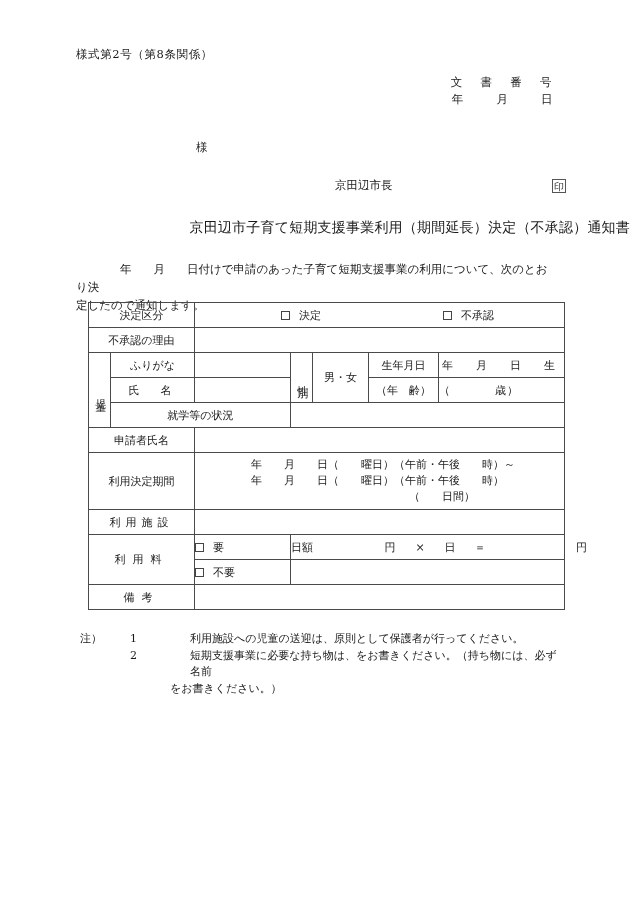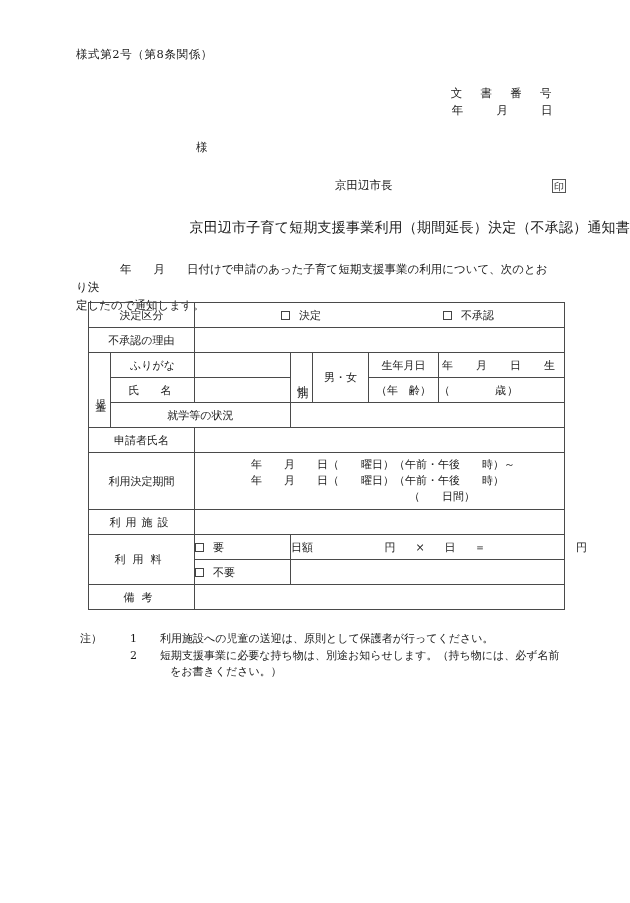--- a/index.html
+++ b/index.html
@@ -29,21 +29,21 @@
     position: absolute;
     left: 76px;
     top: 47px;
     font-size: 11.5px;
     letter-spacing: 0.6px;
     white-space: nowrap;
   }
   .doc-no-block {
     position: absolute;
     right: 74px;
-    top: 85px;
+    top: 74px;
     text-align: left;
     font-size: 11.5px;
     line-height: 17px;
     white-space: nowrap;
   }
   .doc-no-line1 { letter-spacing: 3.4px; }
   .doc-no-line2 { letter-spacing: 3.4px; padding-left: 1px; }
 
   .addressee {
     position: absolute;
@@ -177,21 +177,21 @@
     position: absolute;
     left: 76px;
     top: 631px;
     width: 490px;
     font-size: 11px;
     line-height: 16.5px;
   }
   .note-row { display: flex; }
   .note-tag { width: 34px; flex: none; padding-left: 4px; }
   .note-num { width: 30px; flex: none; text-align: left; padding-left: 16px; }
-  .note-txt { flex: 1; }
+  .note-txt { flex: 1; margin-left: 30px; }
   .note-cont { padding-left: 94px; }
 </style>
 </head>
 <body>
 
 <div class="page">
 
   <div class="form-code">様式第2号（第8条関係）</div>
 
   <div class="doc-no-block">
@@ -317,18 +317,18 @@
 
   <div class="notes">
     <div class="note-row">
       <span class="note-tag">注）</span>
       <span class="note-num">1</span>
       <span class="note-txt">利用施設への児童の送迎は、原則として保護者が行ってください。</span>
     </div>
     <div class="note-row">
       <span class="note-tag"></span>
       <span class="note-num">2</span>
-      <span class="note-txt">短期支援事業に必要な持ち物は、別途お知らせします。（持ち物には、必ず名前</span>
+      <span class="note-txt">短期支援事業に必要な持ち物は、をお書きください。（持ち物には、必ず名前</span>
     </div>
     <div class="note-cont">をお書きください。）</div>
   </div>
 
 </div>
 
 </body></html>

